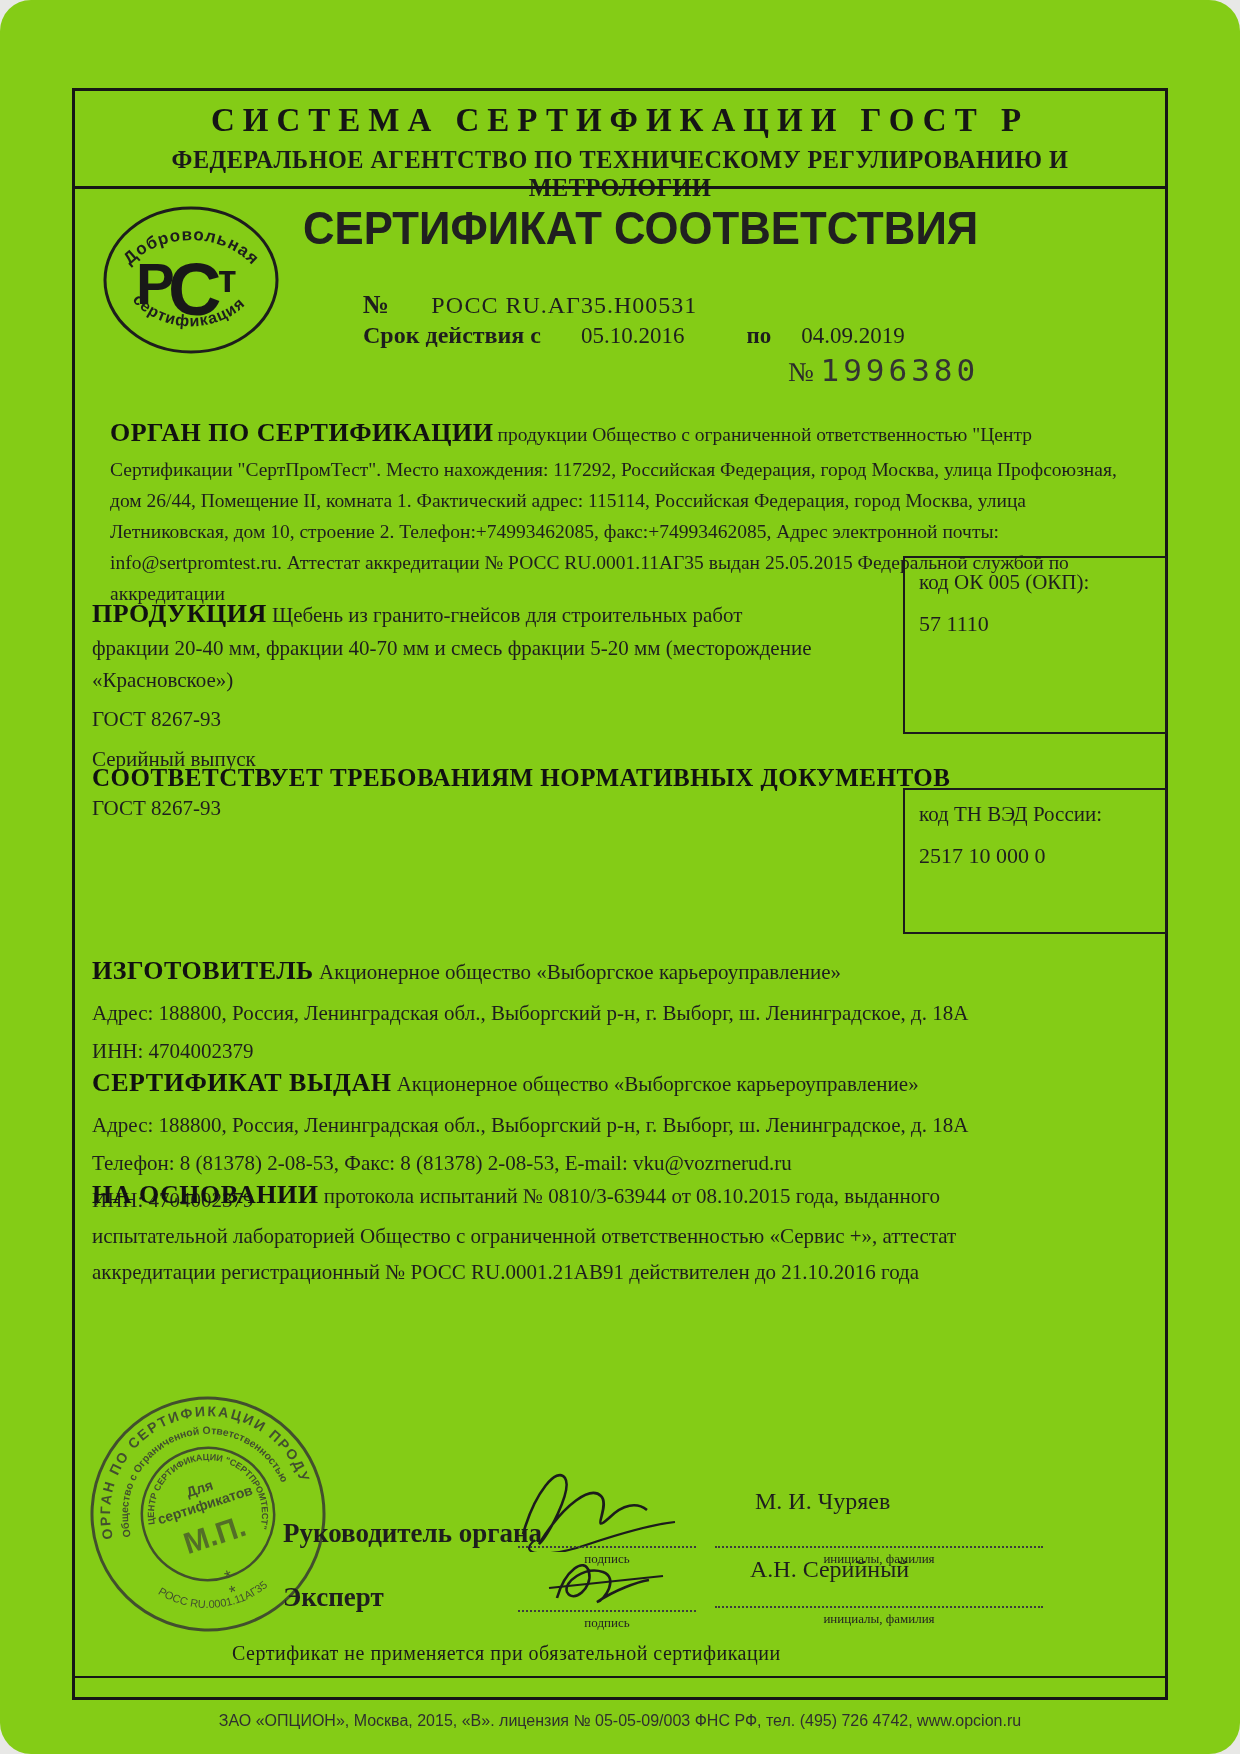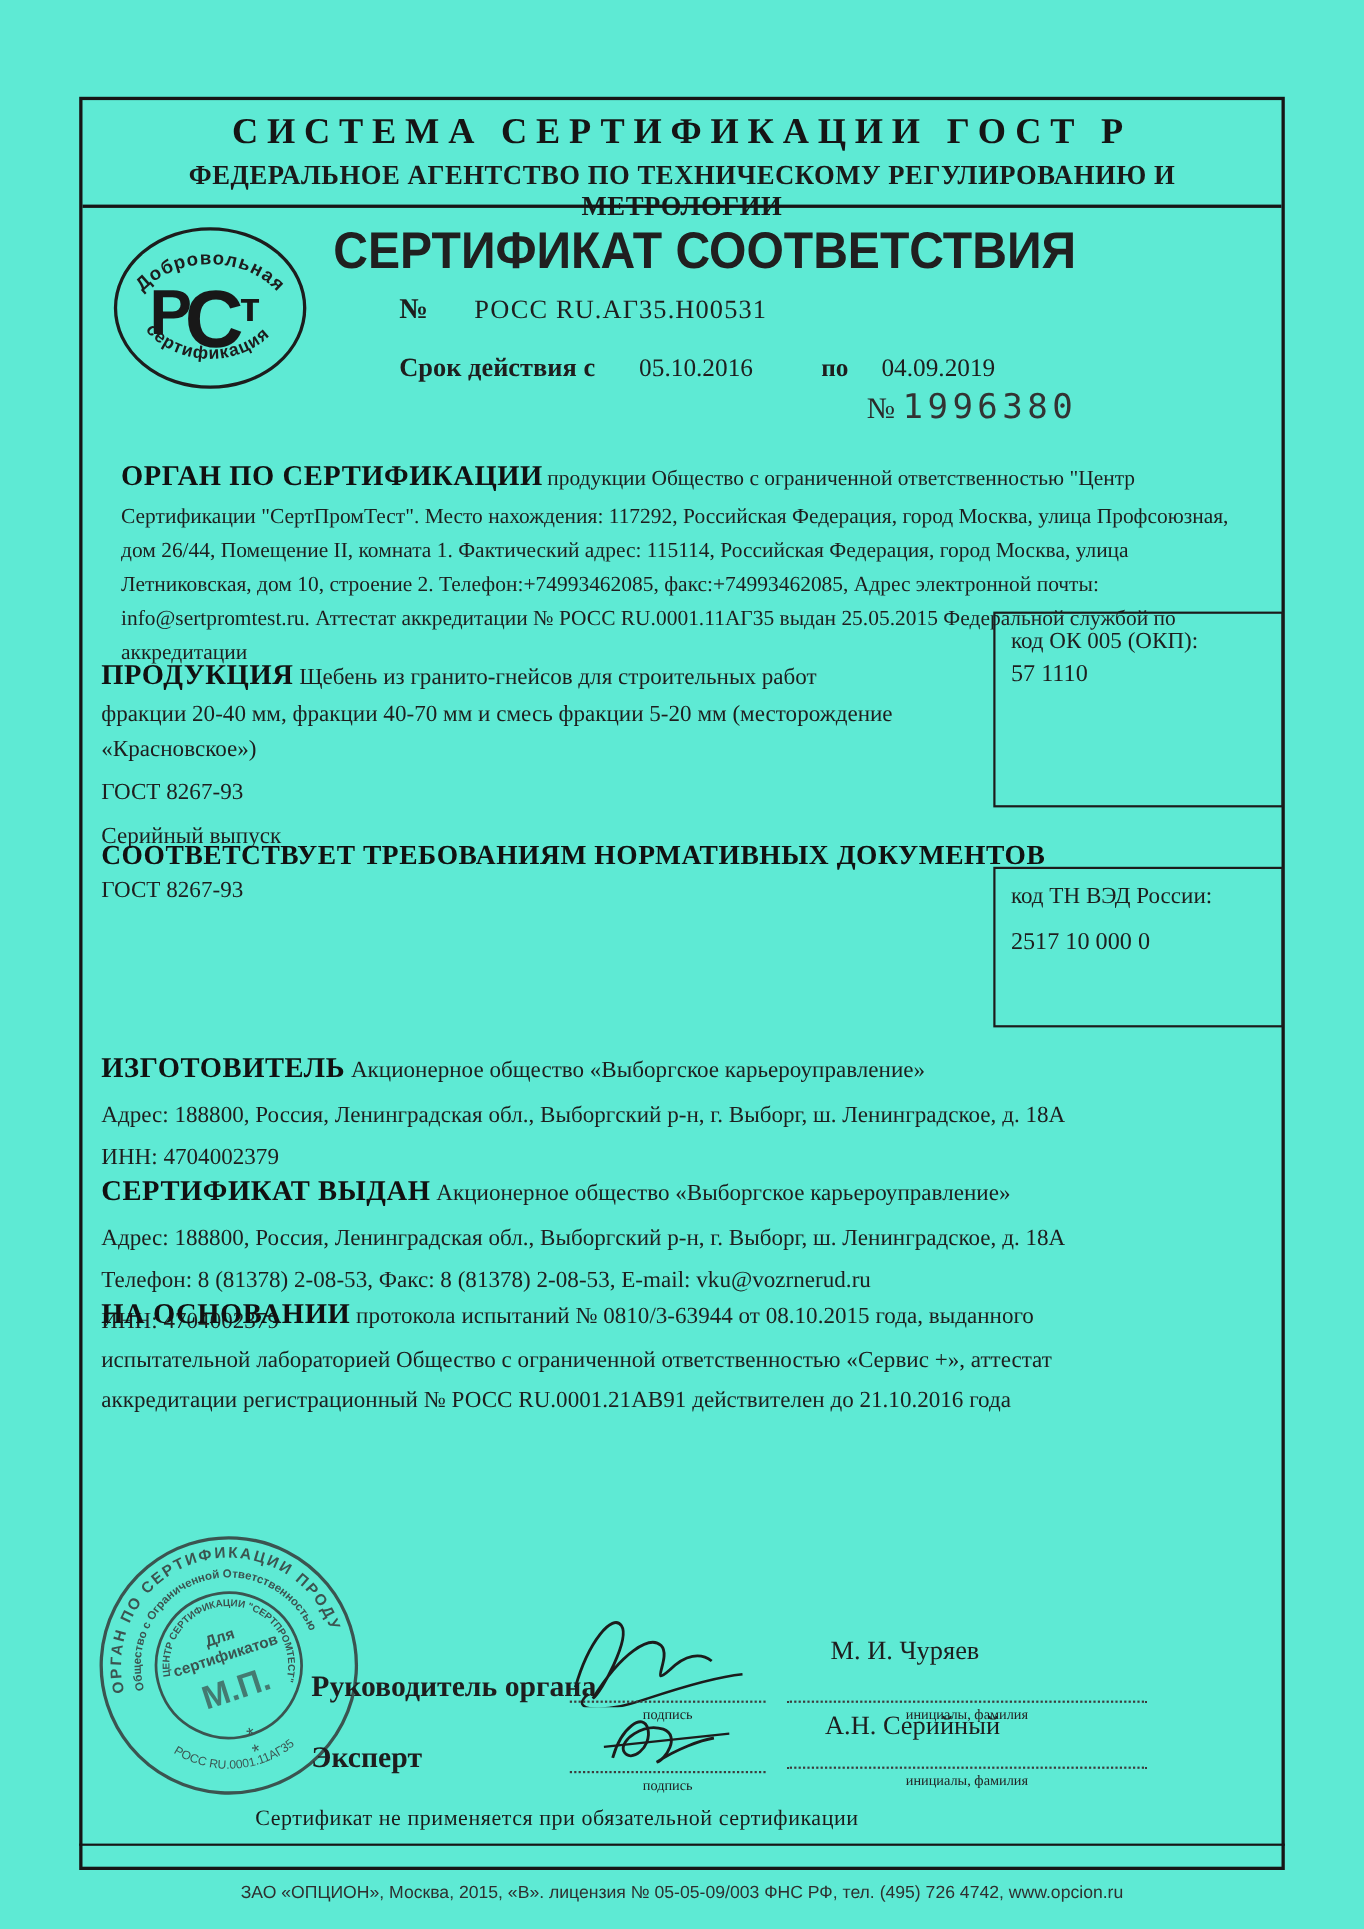--- a/index.html
+++ b/index.html
@@ -1,46 +1,46 @@
 <!DOCTYPE html>
 <html><head>
 <meta charset="utf-8">
 <style>
   html,body{margin:0;padding:0;background:#e8e8e6;}
-  .page{position:relative;width:1240px;height:1754px;background:#5eead4;margin:0 auto;
-        font-family:"Liberation Serif",serif;color:#1e1e1e;overflow:hidden;}
+  .page{position:relative;width:1240px;height:1754px;background:#84cc16;margin:0 auto;
+        font-family:"Liberation Serif",serif;color:#1e1e1e;overflow:hidden;border-radius:31px;}
   .frame{position:absolute;left:72px;top:88px;width:1090px;height:1606px;border:3px solid #161616;}
   .abs{position:absolute;}
   .hdr1{left:75px;top:102px;width:1090px;text-align:center;font-size:33px;font-weight:bold;
         letter-spacing:8px;color:#151515;}
   .hdr2{left:75px;top:146px;width:1090px;text-align:center;font-size:25px;font-weight:bold;
         letter-spacing:0.5px;transform:scaleX(0.97);color:#1a1a1a;}
   .hdr-rule{left:75px;top:186px;width:1090px;height:3px;background:#161616;}
   .logo{left:98px;top:196px;width:186px;height:168px;}
   .doc-title{left:303px;top:200px;font-family:"Liberation Sans",sans-serif;font-size:47px;
         font-weight:900;letter-spacing:0px;transform:scaleX(0.93);transform-origin:left;
         color:#202020;white-space:nowrap;}
-  .no-row{left:363px;top:266px;font-size:24px;font-family:Liberation Serif, serif;}
+  .no-row{left:363px;top:290px;font-size:24px;font-family:Liberation Serif, serif;}
   .no-row .lbl{font-weight:bold;font-size:26px;}
   .no-row .val{margin-left:42px;letter-spacing:1px;}
   .validity-row{left:363px;top:322px;font-size:23px;white-space:nowrap;}
   .validity-row .lbl{font-weight:bold;font-size:24px;}
   .validity-row .from{margin-left:40px;}
   .validity-row .po{font-weight:bold;margin-left:62px;}
   .validity-row .to{margin-left:30px;}
   .blank-no{left:788px;top:352px;font-size:27px;white-space:nowrap;color:#2b2b2b;}
   .blank-no .digits{font-family:"DejaVu Sans Mono",monospace;font-size:31px;letter-spacing:4px;color:#333;}
   .sec-h{font-weight:bold;font-size:26px;color:#111;letter-spacing:0.5px;}
   .sec-t{font-size:19.5px;}
   .organ{left:92px;top:394px;width:1014px;line-height:1.6;}
   .products{left:92px;top:594px;width:732px;line-height:1.5;font-size:21px;}
   .products .line{margin-top:8px;}
   .code-box{border:2px solid #1c1c1c;background:transparent;padding:12px 14px;font-size:21px;}
   .okp-box{left:903px;top:556px;width:232px;height:150px;}
-  .okp-box .val{margin-top:4px;font-size:22px;}
+  .okp-box .val{margin-top:16px;font-size:22px;}
   .tnved-box{left:903px;top:788px;width:232px;height:118px;}
   .tnved-box .val{margin-top:16px;font-size:22px;}
   .compliance{left:92px;top:764px;}
   .compliance .sub{font-size:21px;margin-top:4px;}
   .party{left:92px;top:948px;width:1014px;line-height:1.8;font-size:21px;}
   .issued{top:1060px;}
   .basis{left:92px;top:1172px;width:908px;line-height:1.75;font-size:21px;}
   .additional{left:92px;top:1384px;width:1000px;font-size:21px;}
   .additional .sec-h{font-size:25px;}
   .stamp{left:84px;top:1390px;width:248px;height:248px;transform:rotate(-18deg);opacity:0.82;}

